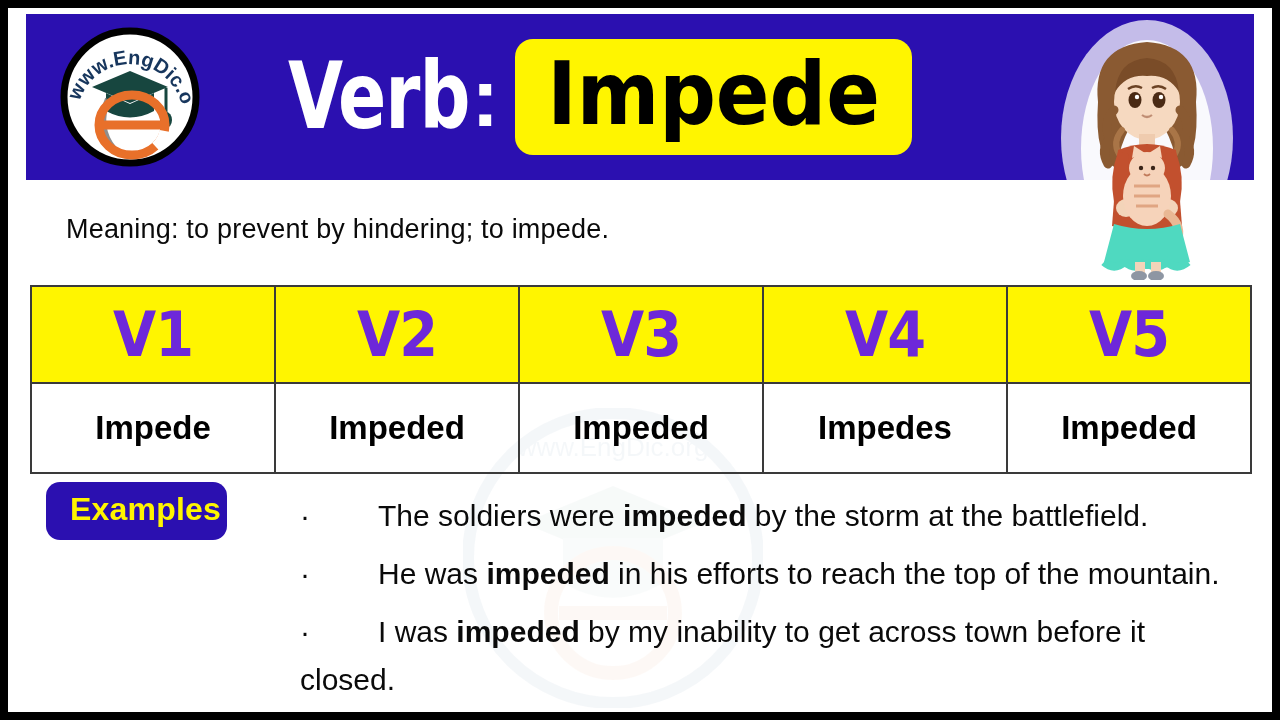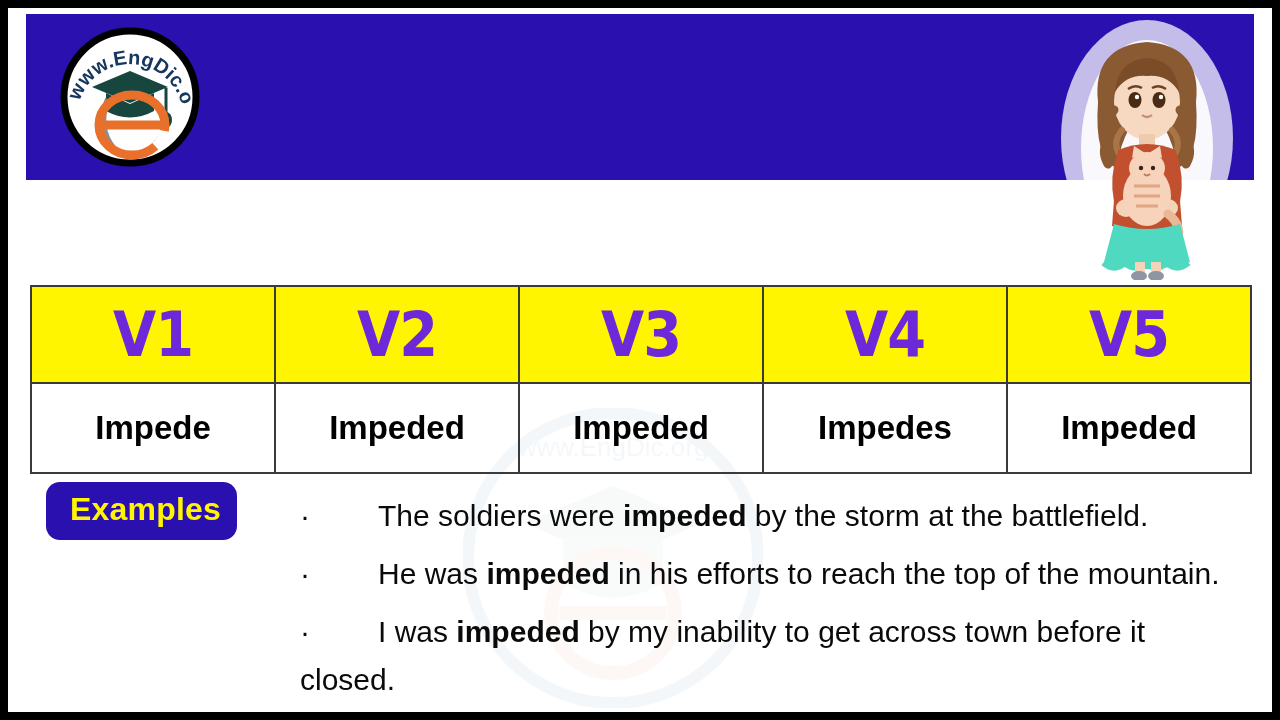--- a/index.html
+++ b/index.html
@@ -166,21 +166,21 @@
     color: #000000;
   }
 
   
   #examples-badge {
     position: absolute;
     left: 38px;
     top: 474px;
     background: #2B10B0;
     border-radius: 14px;
-    padding: 9px 16px 12px 24px;
+    padding: 9px 6px 12px 24px;
     font-family: "Liberation Sans", sans-serif;
     font-weight: bold;
     font-size: 32px;
     color: #FFF500;
     z-index: 4;
     letter-spacing: 0.2px;
   }
 
   #examples-list {
     position: absolute;
@@ -238,20 +238,25 @@
         <path d="M106 61 L106 88" stroke="#17463F" stroke-width="3" fill="none"></path>
         <ellipse cx="106" cy="93" rx="6" ry="8" fill="#17463F"></ellipse>
 
         <path d="M48 72 Q36 100 54 122" stroke="#7a7a7a" stroke-width="6" fill="none" opacity="0.85"></path>
 
         <ellipse cx="72" cy="98" rx="33" ry="30" fill="none" stroke="#E8702A" stroke-width="9"></ellipse>
         <line x1="41" y1="98" x2="103" y2="98" stroke="#E8702A" stroke-width="9"></line>
         <path d="M96 120 A33 30 0 0 0 105 104" stroke="#ffffff" stroke-width="11" fill="none"></path>
       </svg>
 
+      <div id="title-wrap">
+        <span class="title-verb">Verb</span>
+        <span class="title-colon">:</span>
+        <span class="title-word">Impede</span>
+      </div>
     </div>
 
     <svg id="girl" viewBox="0 0 178 262">
 
       <ellipse cx="89" cy="120" rx="86" ry="118" fill="#ffffff" opacity="0.72"></ellipse>
       <ellipse cx="89" cy="130" rx="66" ry="108" fill="#ffffff" opacity="0.9"></ellipse>
 
       <path d="M40 84 Q34 28 89 24 Q144 28 138 84 Q142 140 120 150 Q110 100 89 96 Q68 100 58 150 Q36 140 40 84 Z" fill="#8A5A32"></path>
 
       <ellipse cx="89" cy="84" rx="33" ry="38" fill="#F6D9C0"></ellipse>
@@ -293,20 +298,21 @@
 
       <path d="M56 206 q33 10 66 0 l10 38 q-43 14 -86 0 Z" fill="#4FD9C0"></path>
       <path d="M46 244 q10 9 21 0 q10 9 21 0 q10 9 21 0 q10 9 21 0" stroke="#4FD9C0" stroke-width="8" fill="none"></path>
 
       <rect x="77" y="244" width="10" height="14" fill="#F3D4B9"></rect>
       <rect x="93" y="244" width="10" height="14" fill="#F3D4B9"></rect>
       <ellipse cx="81" cy="258" rx="8" ry="5" fill="#8E96A3"></ellipse>
       <ellipse cx="98" cy="258" rx="8" ry="5" fill="#8E96A3"></ellipse>
     </svg>
 
+    <div id="meaning">Meaning: to prevent by hindering; to impede.</div>
 
     <table id="verb-table">
       <tbody>
         <tr class="head">
           <td>V1</td>
           <td>V2</td>
           <td>V3</td>
           <td>V4</td>
           <td>V5</td>
         </tr>

